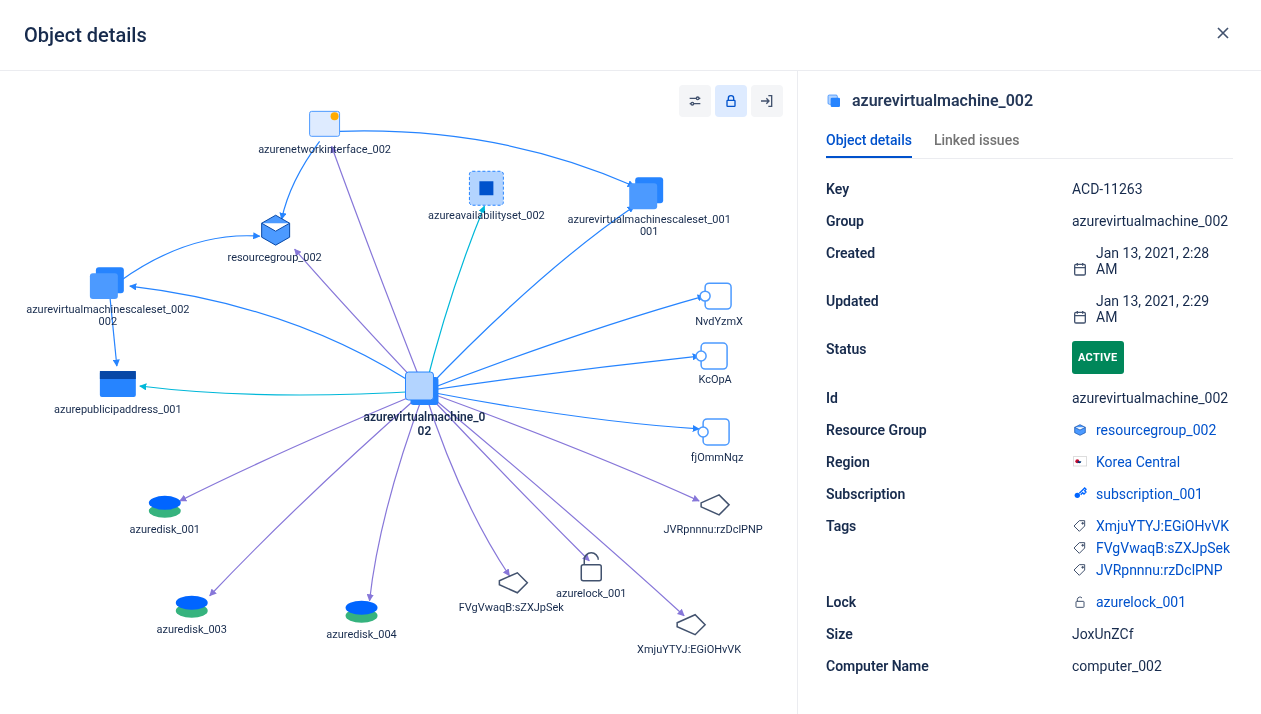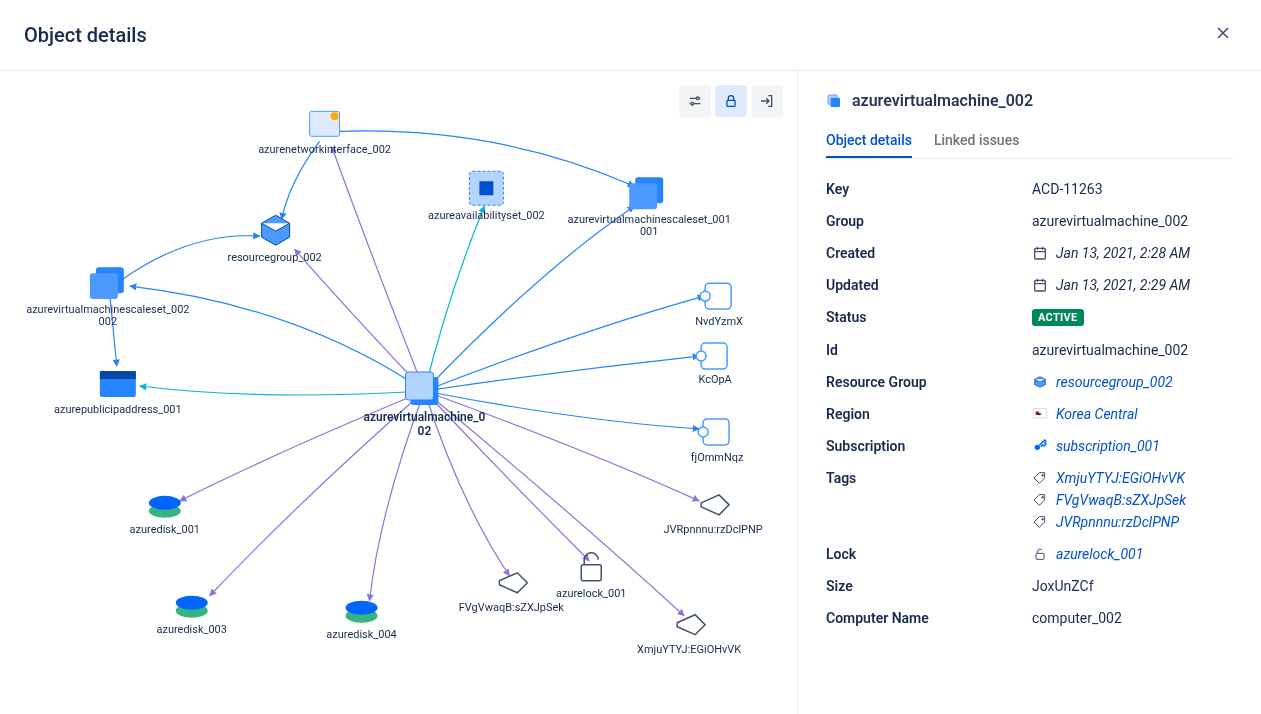--- a/index.html
+++ b/index.html
@@ -33,28 +33,28 @@
   .tool-btn.active { background:#deebff; color:#0052cc; }
   svg.graph { width:100%; height:100%; }
   .node-label { font-size:11px; fill:#172b4d; text-anchor:middle; }
   .center-label { font-size:12px; font-weight:600; fill:#172b4d; text-anchor:middle; }
   .side-panel { width:463px; padding:20px 28px; overflow-y:auto; }
   .obj-header { display:flex; align-items:center; gap:10px; margin-bottom:14px; }
   .obj-title { font-size:16px; font-weight:600; color:#253858; }
   .tabs { display:flex; gap:22px; border-bottom:1px solid #ebecf0; margin-bottom:14px; }
   .tab { padding:8px 0; font-weight:500; color:#737373; cursor:pointer; border-bottom:2px solid transparent; }
   .tab.active { color:#0052cc; border-bottom-color:#0052cc; }
-  .attr-row { display:flex; padding:8px 0; font-size:14px; }
+  .attr-row { display:flex; padding:8px 0; font-size:14px;gap:40px; }
   .attr-label { width:170px; font-weight:600; color:#172b4d; flex-shrink:0; }
   .attr-value { color:#172b4d; display:flex; flex-direction:column; gap:6px;margin-left:36px; }
-  .val-line { display:flex; align-items:center; gap:8px;font-style:italic; }
+  .val-line { display:flex; align-items:flex-end; gap:8px; }
   .link-val { color:#0052cc; cursor:pointer; }
   .status-badge {
     display:inline-block; background:#00875a; color:#fff; font-weight:700;
-    font-size:11px; padding:2px 6px; border-radius:3px; letter-spacing:.3px;
+    font-size:11px; padding:10px 6px; border-radius:3px; letter-spacing:.3px;
   }
   .ico { width:16px; height:16px; display:inline-flex; align-items:center; justify-content:center; flex-shrink:0; }
   .ico svg { width:16px; height:16px; }
 </style>
 </head>
 <body>
 
 <div class="header">
   <h1>Object details</h1>
   <button class="close-btn">

